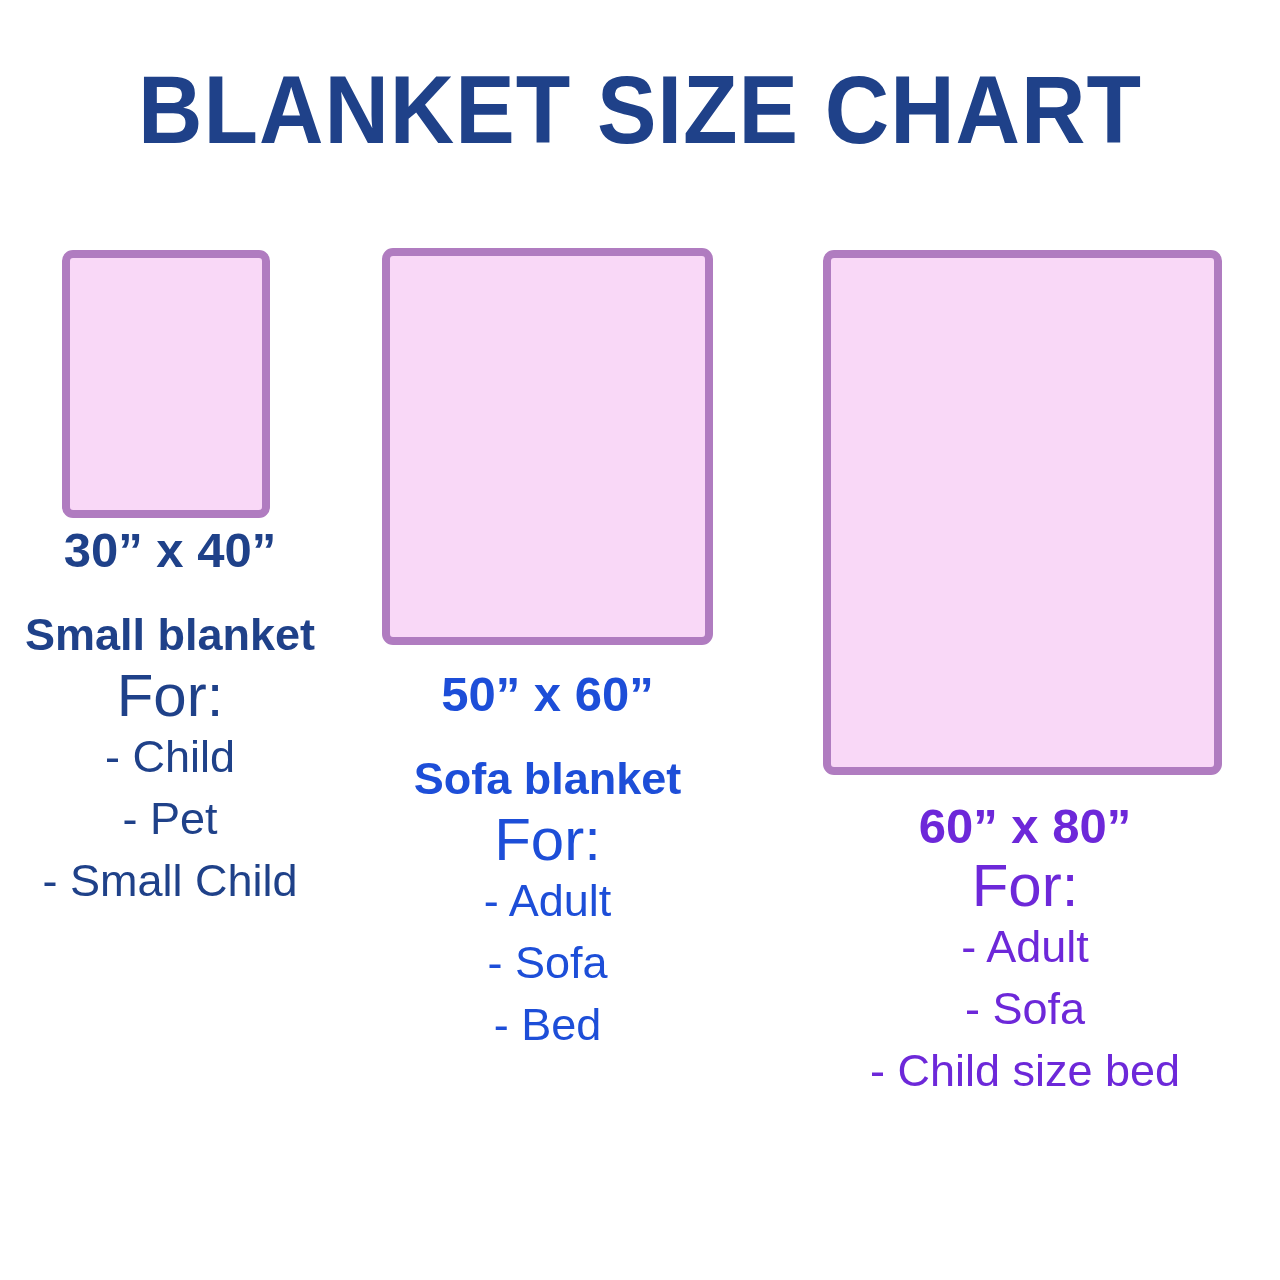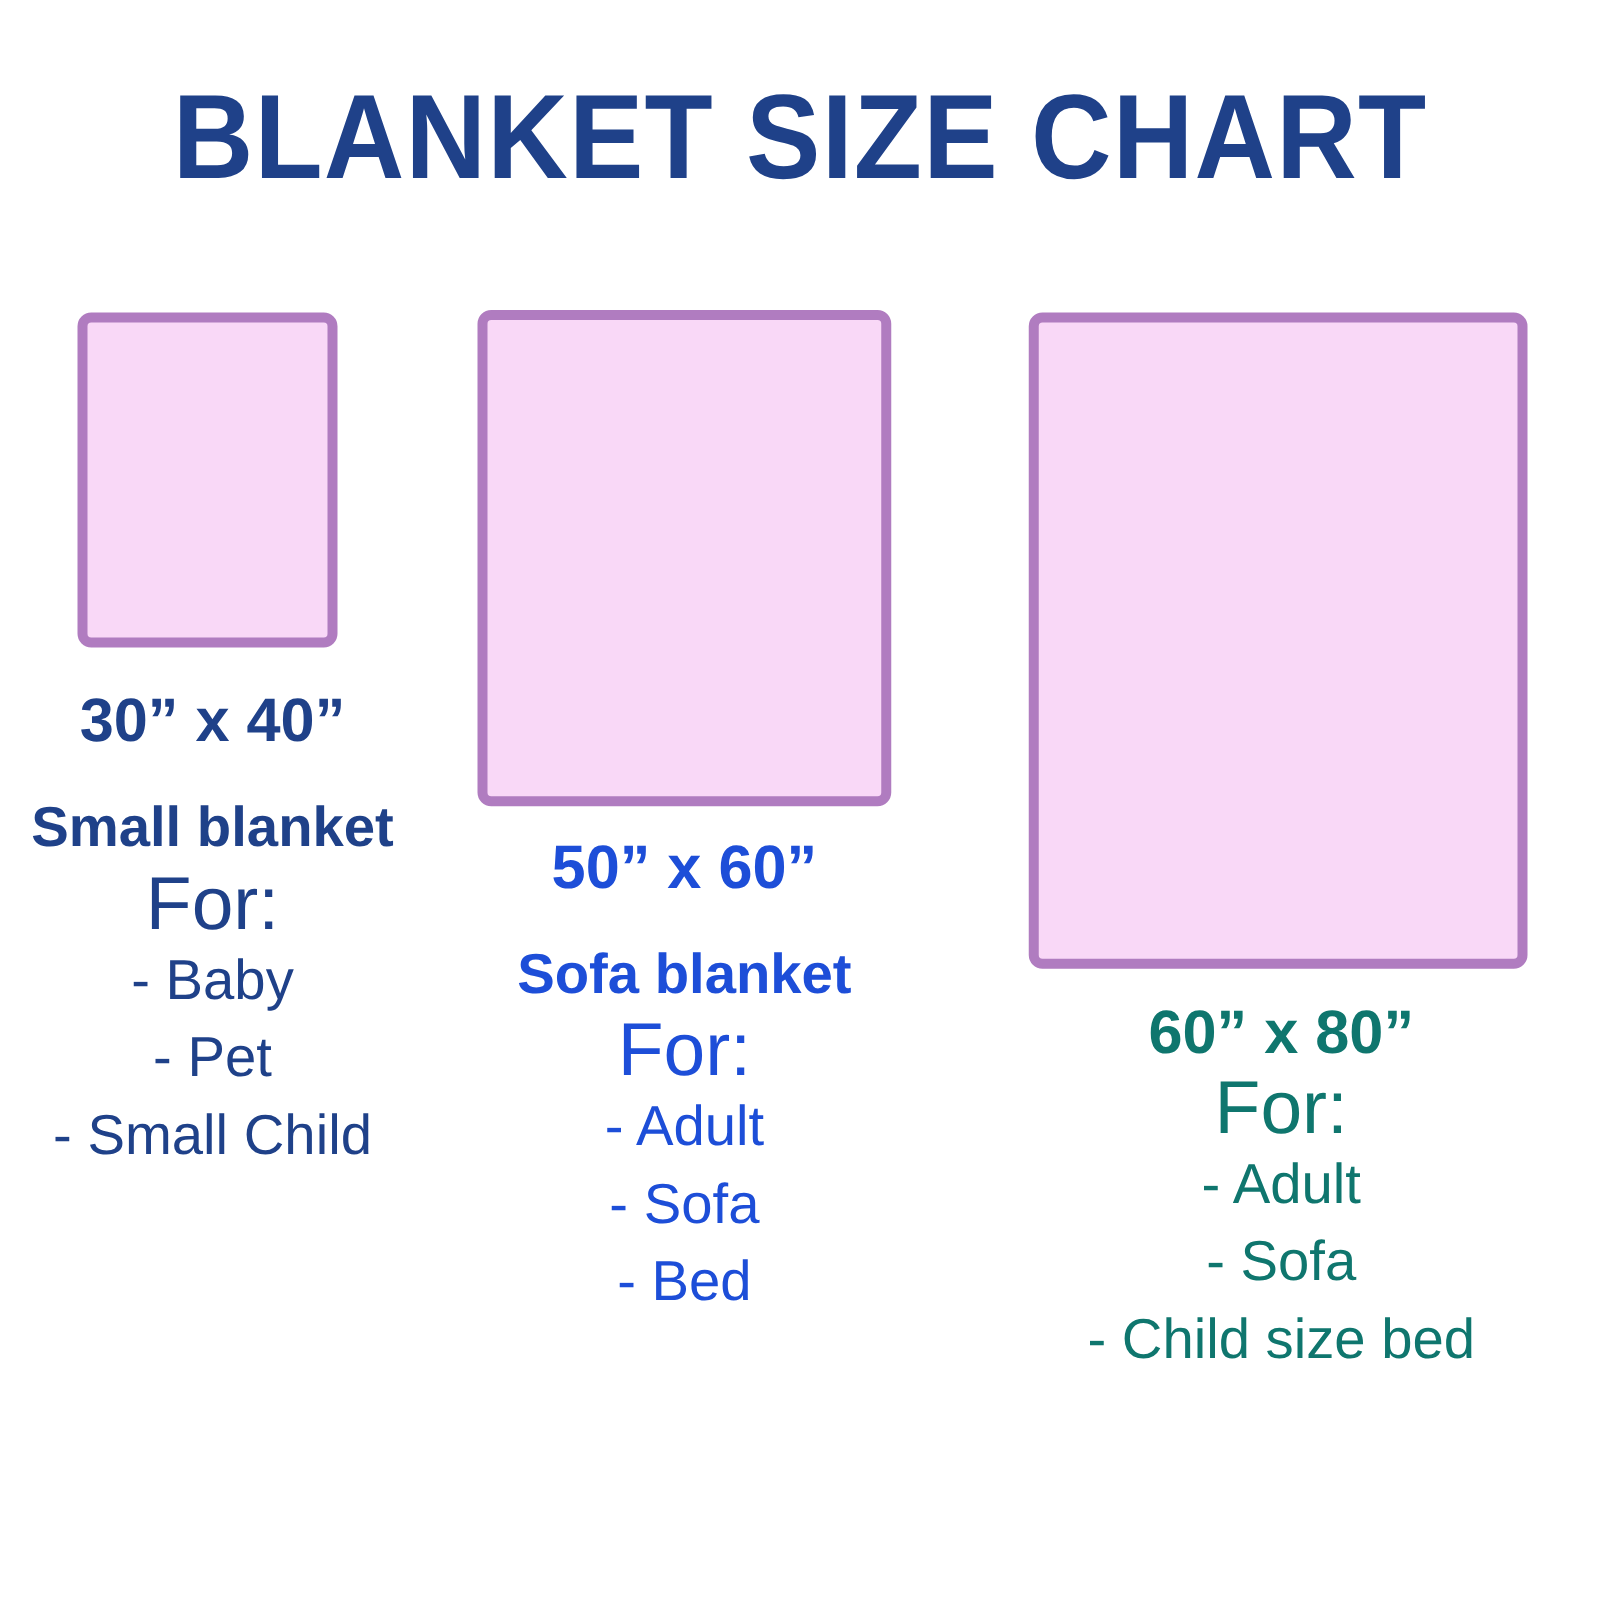--- a/index.html
+++ b/index.html
@@ -63,21 +63,21 @@
   #swatch-xlarge  { left: 33px;  top: 10px; width: 399px; height: 525px; }
 
   
   .caption {
     position: absolute;
     width: 100%;
     text-align: center;
     color: #1f4189;
     box-sizing: border-box;
   }
-  #caption-small  { top: 307px; }
+  #caption-small  { top: 280px; }
   #caption-throw  { top: 424px; }
   #caption-xlarge { top: 556px; }
 
   .size-label {
     font-size: 49px;
     line-height: 60px;
     font-weight: bold;
     letter-spacing: 0px;
     white-space: nowrap;
   }
@@ -113,21 +113,21 @@
 
 <div class="column" id="column-small">
   <div class="swatch-wrap">
     <div class="swatch" id="swatch-small" style="background: rgb(249, 216, 247); border-color: rgb(176, 124, 192);"></div>
   </div>
   <div class="caption" id="caption-small" style="color: rgb(31, 65, 137);">
     <div class="size-label">30” x 40”</div>
     <div class="type-label">Small blanket</div>
     <div class="for-label">For:</div>
     <ul class="use-list">
-      <li class="use-item">- Baby</li>
+      <li class="use-item">- Child</li>
       <li class="use-item">- Pet</li>
       <li class="use-item">- Small Child</li>
     </ul>
   </div>
 </div>
 
 <div class="column" id="column-throw">
   <div class="swatch-wrap">
     <div class="swatch" id="swatch-throw" style="background: rgb(249, 216, 247); border-color: rgb(176, 124, 192);"></div>
   </div>
@@ -140,21 +140,21 @@
       <li class="use-item">- Sofa</li>
       <li class="use-item">- Bed</li>
     </ul>
   </div>
 </div>
 
 <div class="column" id="column-xlarge">
   <div class="swatch-wrap">
     <div class="swatch" id="swatch-xlarge" style="background: rgb(249, 216, 247); border-color: rgb(176, 124, 192);"></div>
   </div>
-  <div class="caption" id="caption-xlarge" style="color: #0f766e;">
+  <div class="caption" id="caption-xlarge" style="color: #6d28d9;">
     <div class="size-label">60” x 80”</div>
     <div class="for-label">For:</div>
     <ul class="use-list">
       <li class="use-item">- Adult</li>
       <li class="use-item">- Sofa</li>
       <li class="use-item">- Child size bed</li>
     </ul>
   </div>
 </div>
 

